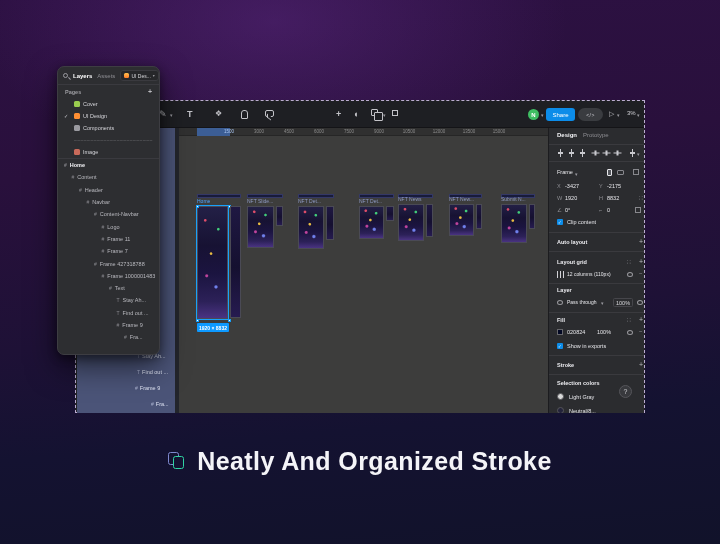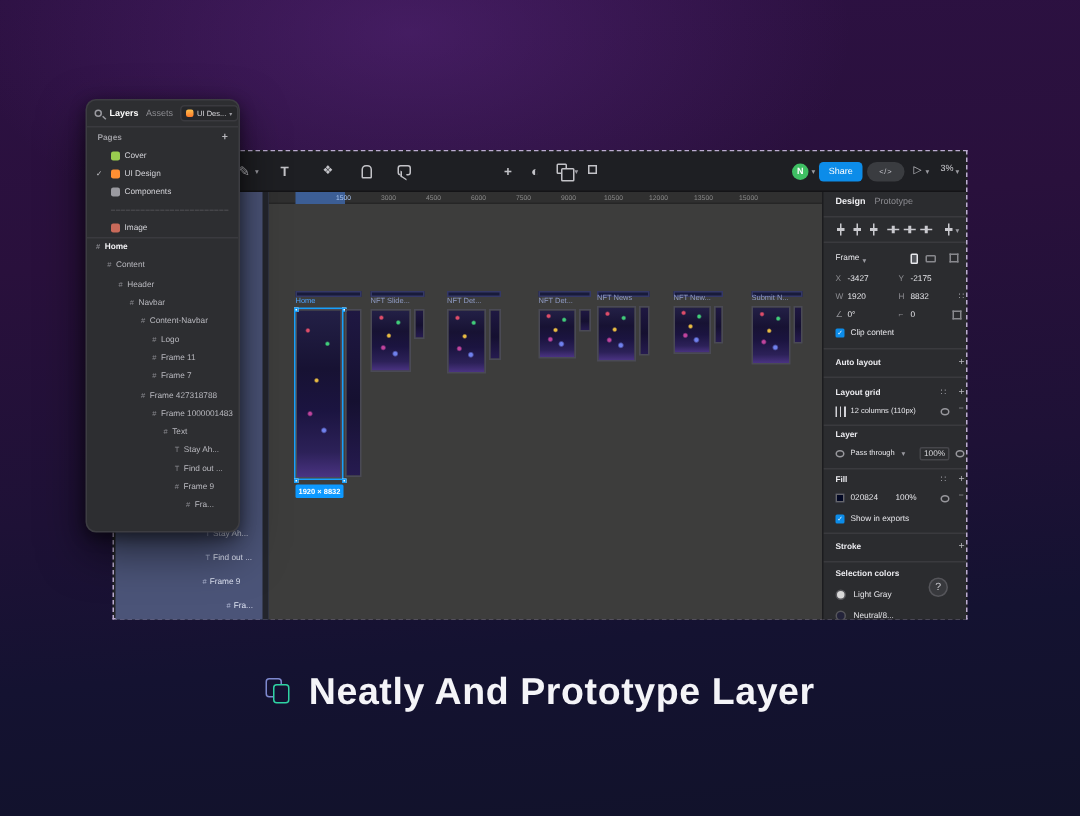--- a/index.html
+++ b/index.html
@@ -418,15 +418,15 @@
           <div class="tlabel">Fra...</div>
         </div>
       </div>
   </div>
 
   <div class="caption">
     <span class="cap-ico">
       <span class="cap-back"></span>
         <span class="cap-front"></span>
     </span>
-    <span class="cap-text">Neatly And Prototype Layer</span>
+    <span class="cap-text">Neatly And Organized Stroke</span>
   </div>
 </div>
 
 </body></html>

